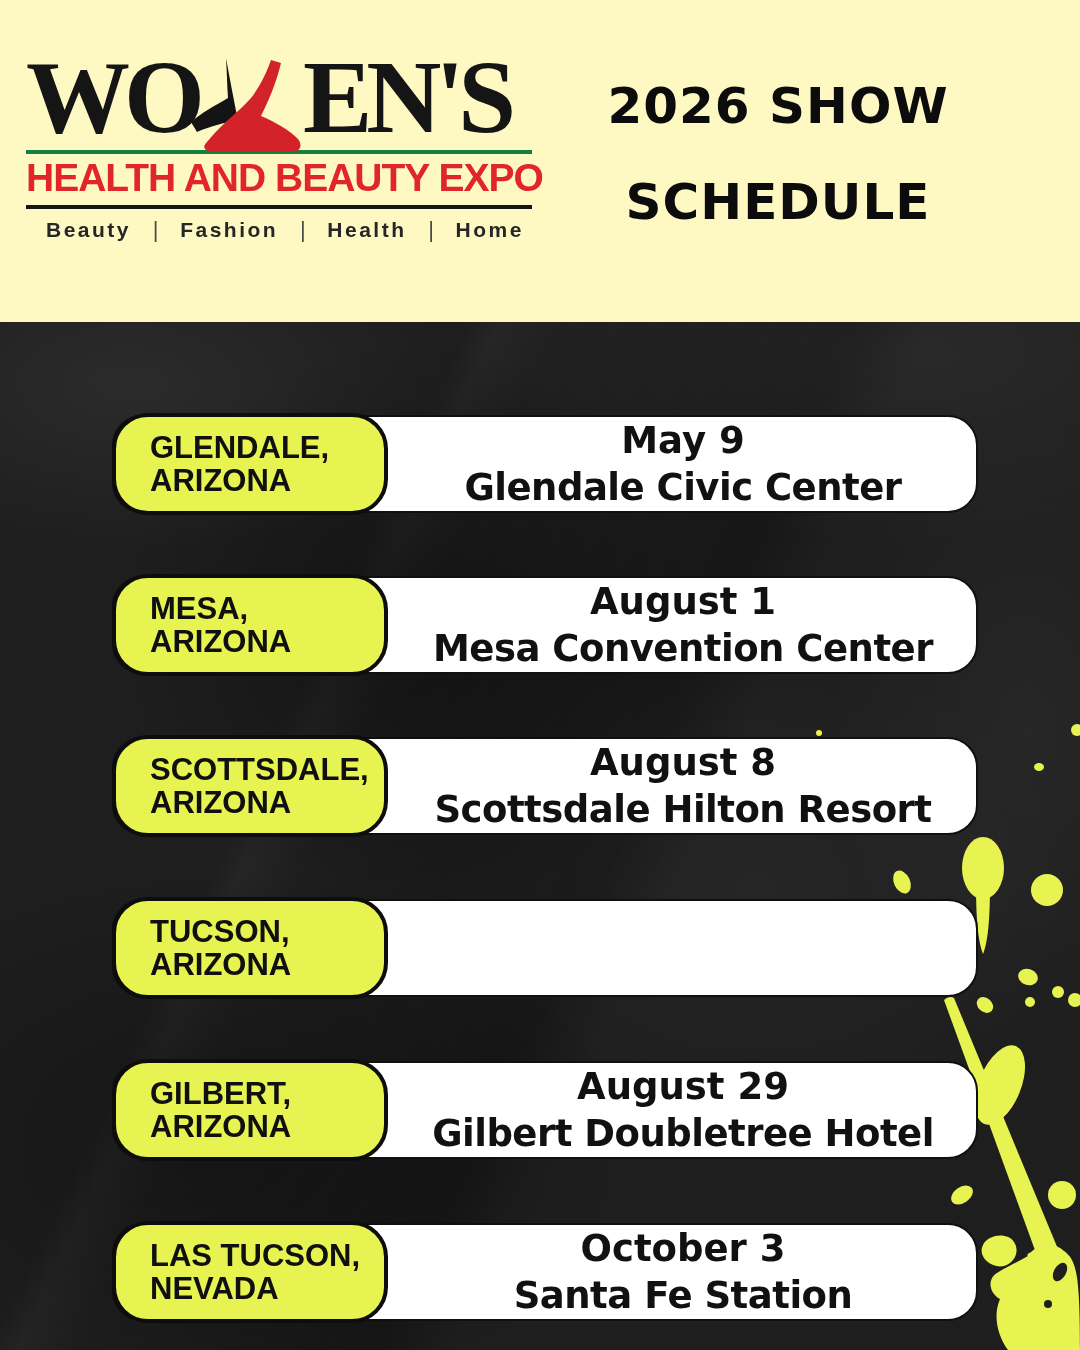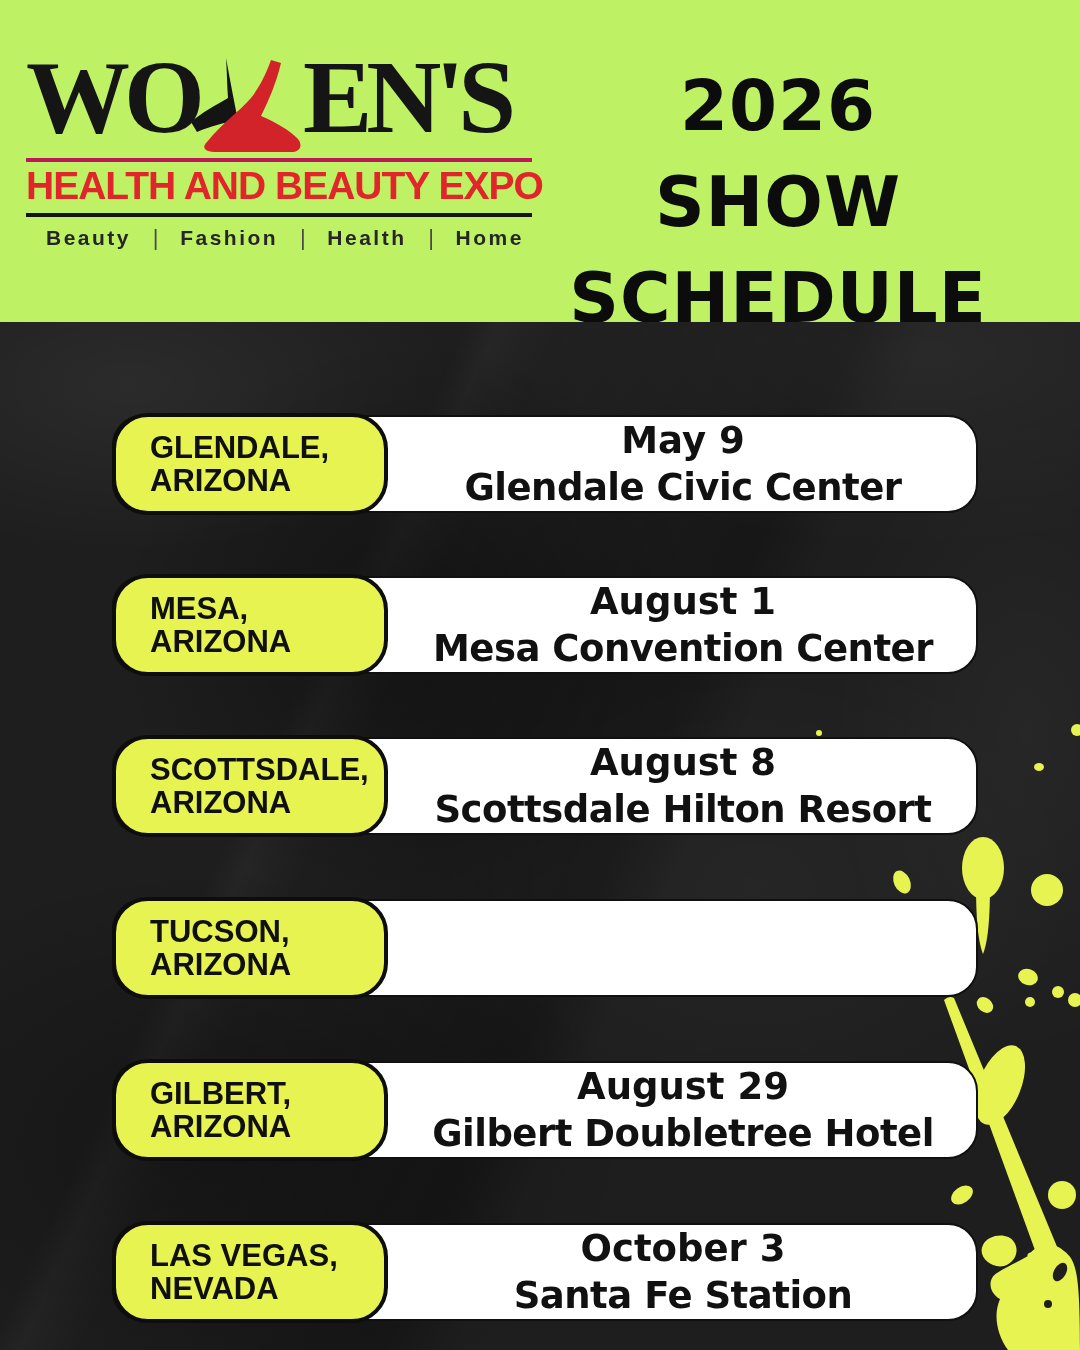--- a/index.html
+++ b/index.html
@@ -4,39 +4,39 @@
 <style>
   :root{
     --accent-yellow:#e7f351;
     --brand-red:#e1262b;
     --panel-dark:#1e1e1e;
     --text-black:#0e0e0e;
     --card-white:#ffffff;
   }
   *{margin:0;padding:0;box-sizing:border-box;}
   body{background:#ffffff;}
-  .poster{position:relative;width:1080px;height:1350px;background:#bef264;overflow:hidden;
+  .poster{position:relative;width:1080px;height:1350px;background:#fef9c3;overflow:hidden;
           font-family:"Liberation Sans",sans-serif;color:var(--text-black);padding-left:36px;}
 
   
   .logo{position:absolute;left:26px;top:44px;width:520px;}
   .logo-word{display:flex;align-items:flex-end;font-family:"Liberation Serif",serif;
              font-weight:700;font-size:104px;line-height:1.02;letter-spacing:-6px;color:#151515;white-space:nowrap;}
   .shoe-svg{width:116px;height:96px;margin:0 -4px -4px -8px;flex:0 0 auto;}
   .shoe-black{fill:#141414;}
   .shoe-red{fill:#d2232a;}
-  .red-band{margin-top:8px;width:506px;border-top:4px solid #be185d;border-bottom:4px solid #151515;
+  .red-band{width:506px;border-top:4px solid #15803d;border-bottom:4px solid #151515;
             padding:2px 0 5px;text-align:center;color:var(--brand-red);
             font-weight:700;font-size:39px;letter-spacing:-1px;white-space:nowrap;}
   .tagline{margin-top:8px;width:478px;margin-left:20px;display:flex;justify-content:space-between;
            align-items:center;font-size:21px;font-weight:600;letter-spacing:2.5px;color:#262626;}
   .tagline .sep{color:#4a4a4a;font-weight:400;font-size:22px;letter-spacing:0;}
 
   .show-title{position:absolute;left:548px;top:58px;width:460px;text-align:center;
-              font-family:"DejaVu Sans",sans-serif;font-weight:700;font-size:69px;
+              font-family:"DejaVu Sans",sans-serif;font-weight:700;font-size:50px;
               letter-spacing:1px;line-height:96px;color:#0c0c0c;}
 
   
   .board{position:absolute;top:322px;left:0;width:1080px;height:1028px;background-color:var(--panel-dark);
     background-image:
       radial-gradient(ellipse 500px 260px at 12% 6%, rgba(255,255,255,.06), transparent 65%),
       radial-gradient(ellipse 700px 300px at 85% 3%, rgba(255,255,255,.05), transparent 65%),
       radial-gradient(ellipse 420px 420px at 38% 30%, rgba(0,0,0,.38), transparent 70%),
       radial-gradient(ellipse 500px 380px at 70% 55%, rgba(255,255,255,.035), transparent 65%),
       radial-gradient(ellipse 600px 400px at 20% 80%, rgba(0,0,0,.30), transparent 70%),
@@ -157,21 +157,21 @@
       </div>
       <div class="info">
         <div class="date">August 29</div>
         <div class="venue">Gilbert Doubletree Hotel</div>
       </div>
     </div>
 
     <div class="row">
       <div class="card"></div>
       <div class="pill">
-        <div class="loc">LAS VEGAS,</div>
+        <div class="loc">LAS TUCSON,</div>
         <div class="loc">NEVADA</div>
       </div>
       <div class="info">
         <div class="date">October 3</div>
         <div class="venue">Santa Fe Station</div>
       </div>
     </div>
 
     <svg class="splatter" viewBox="0 0 320 650" aria-hidden="true">
       <circle class="splat" cx="59" cy="33" r="3"></circle>

